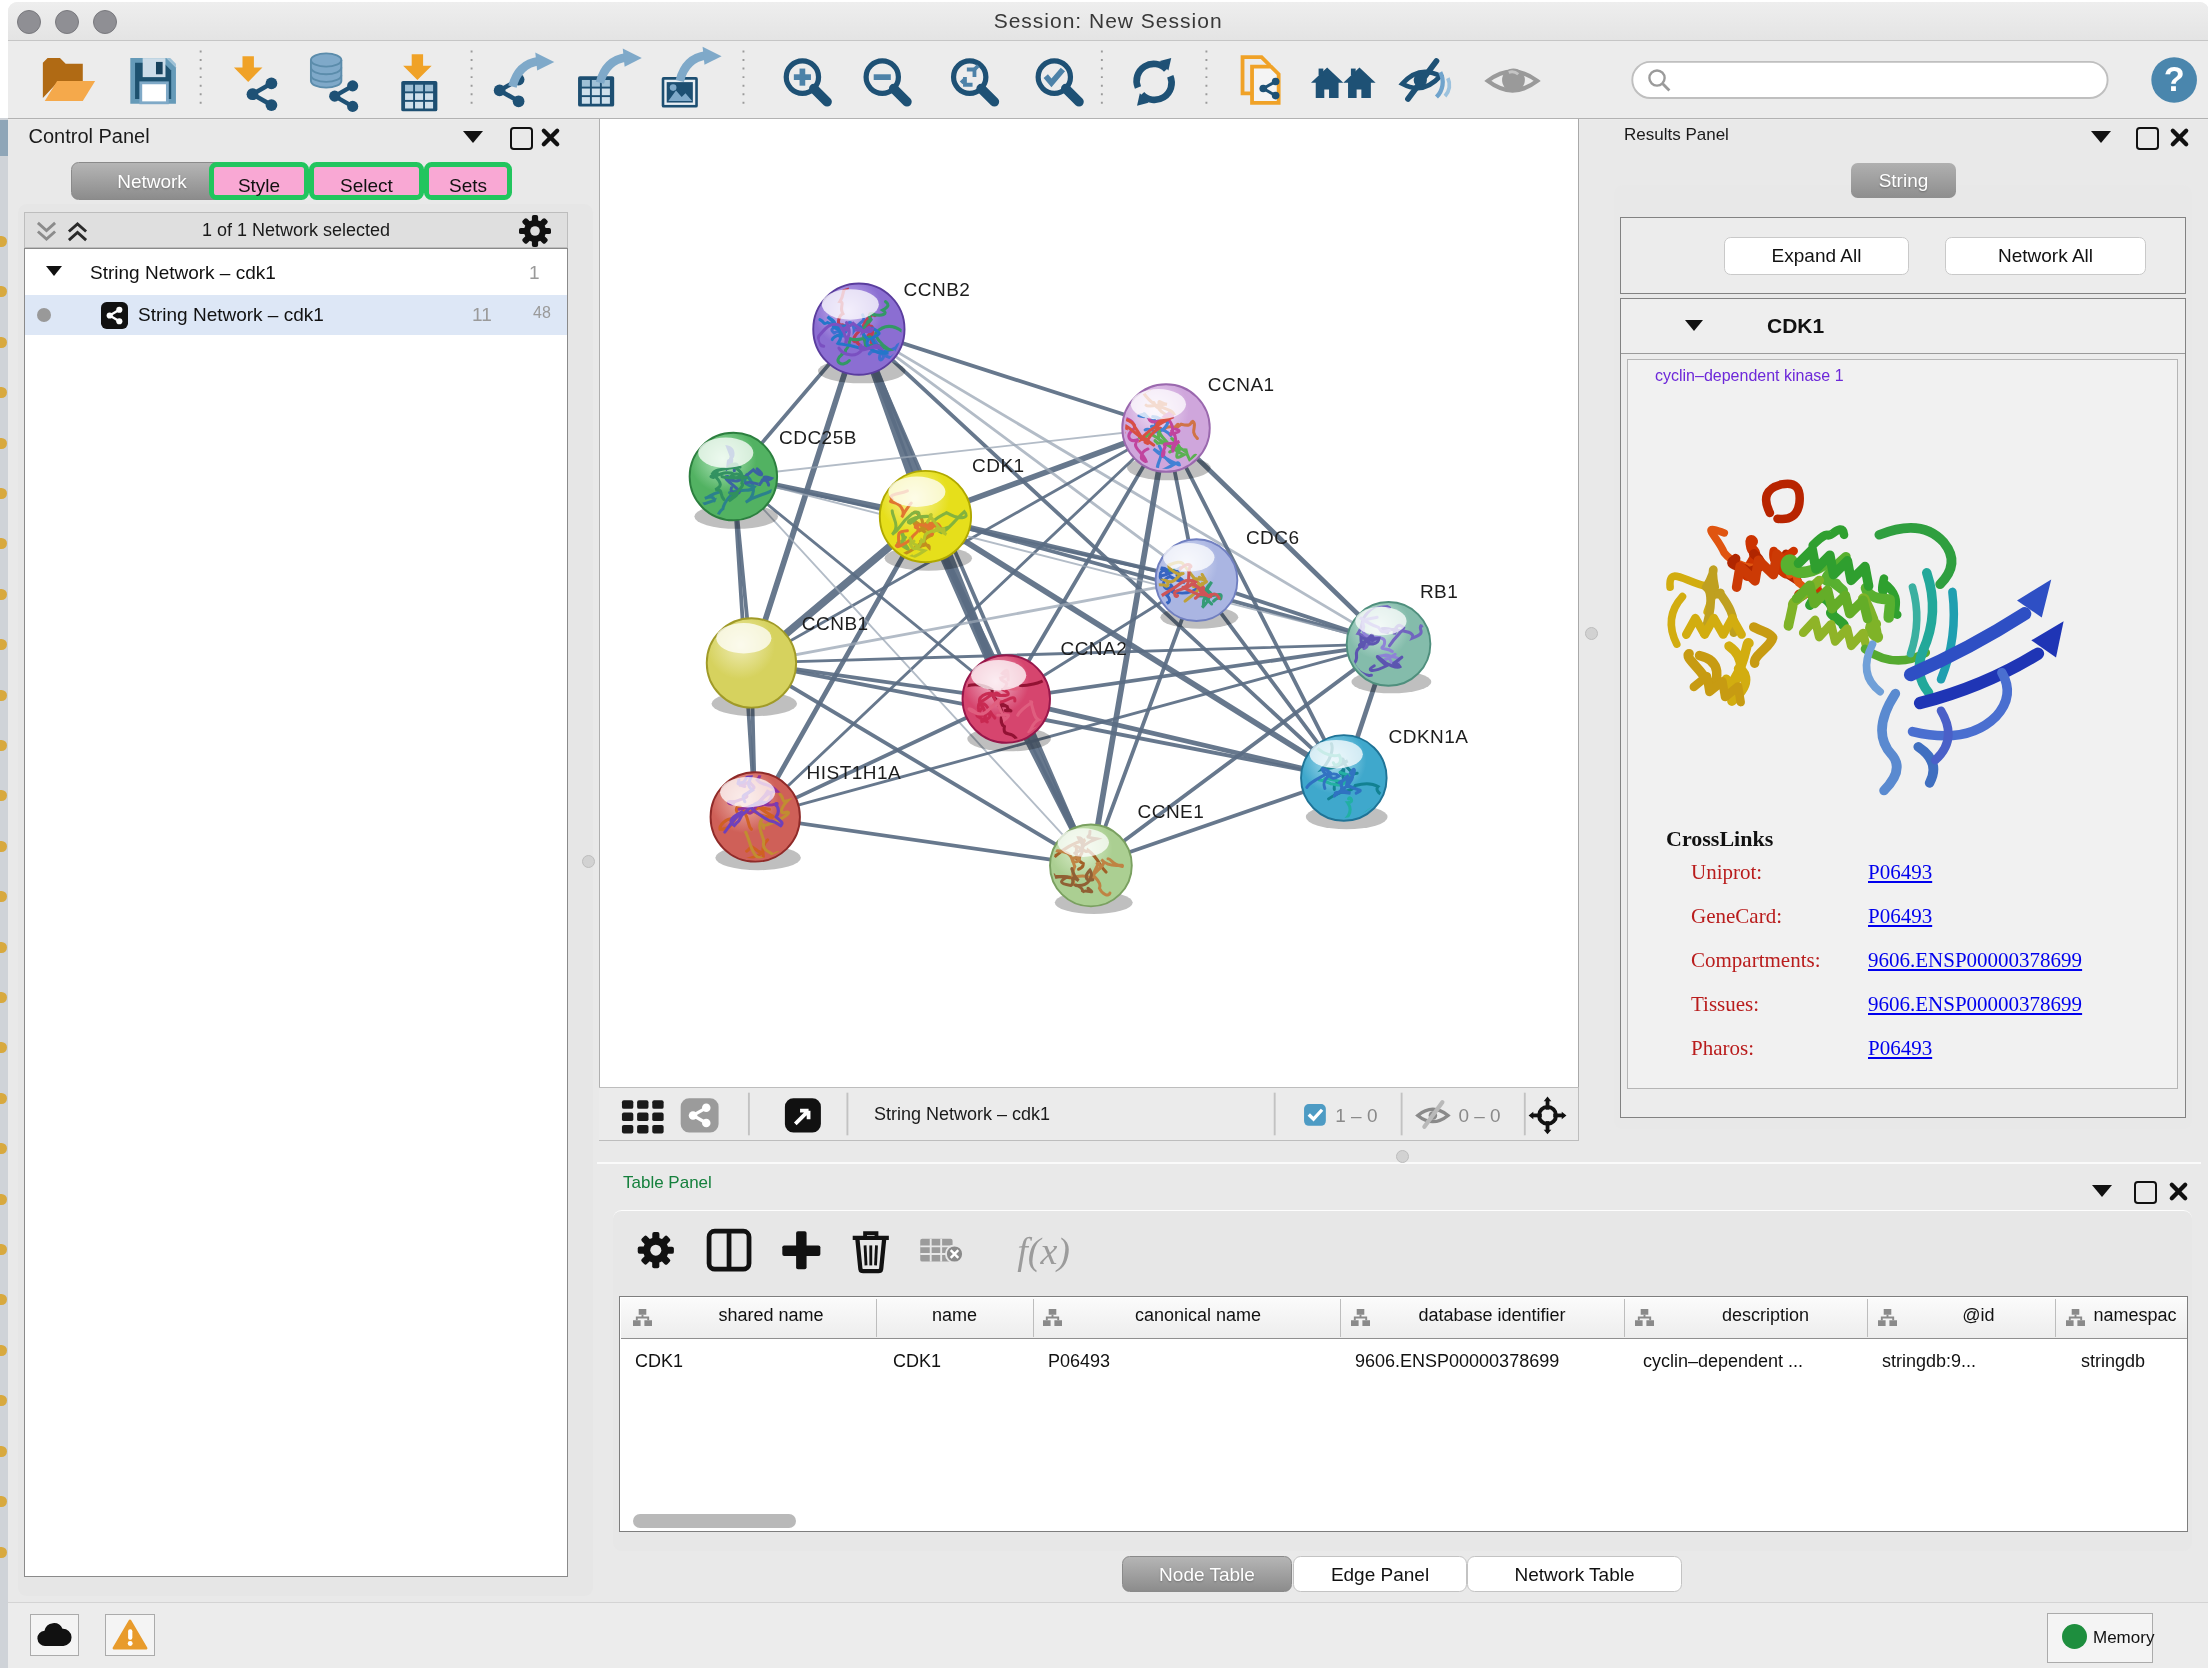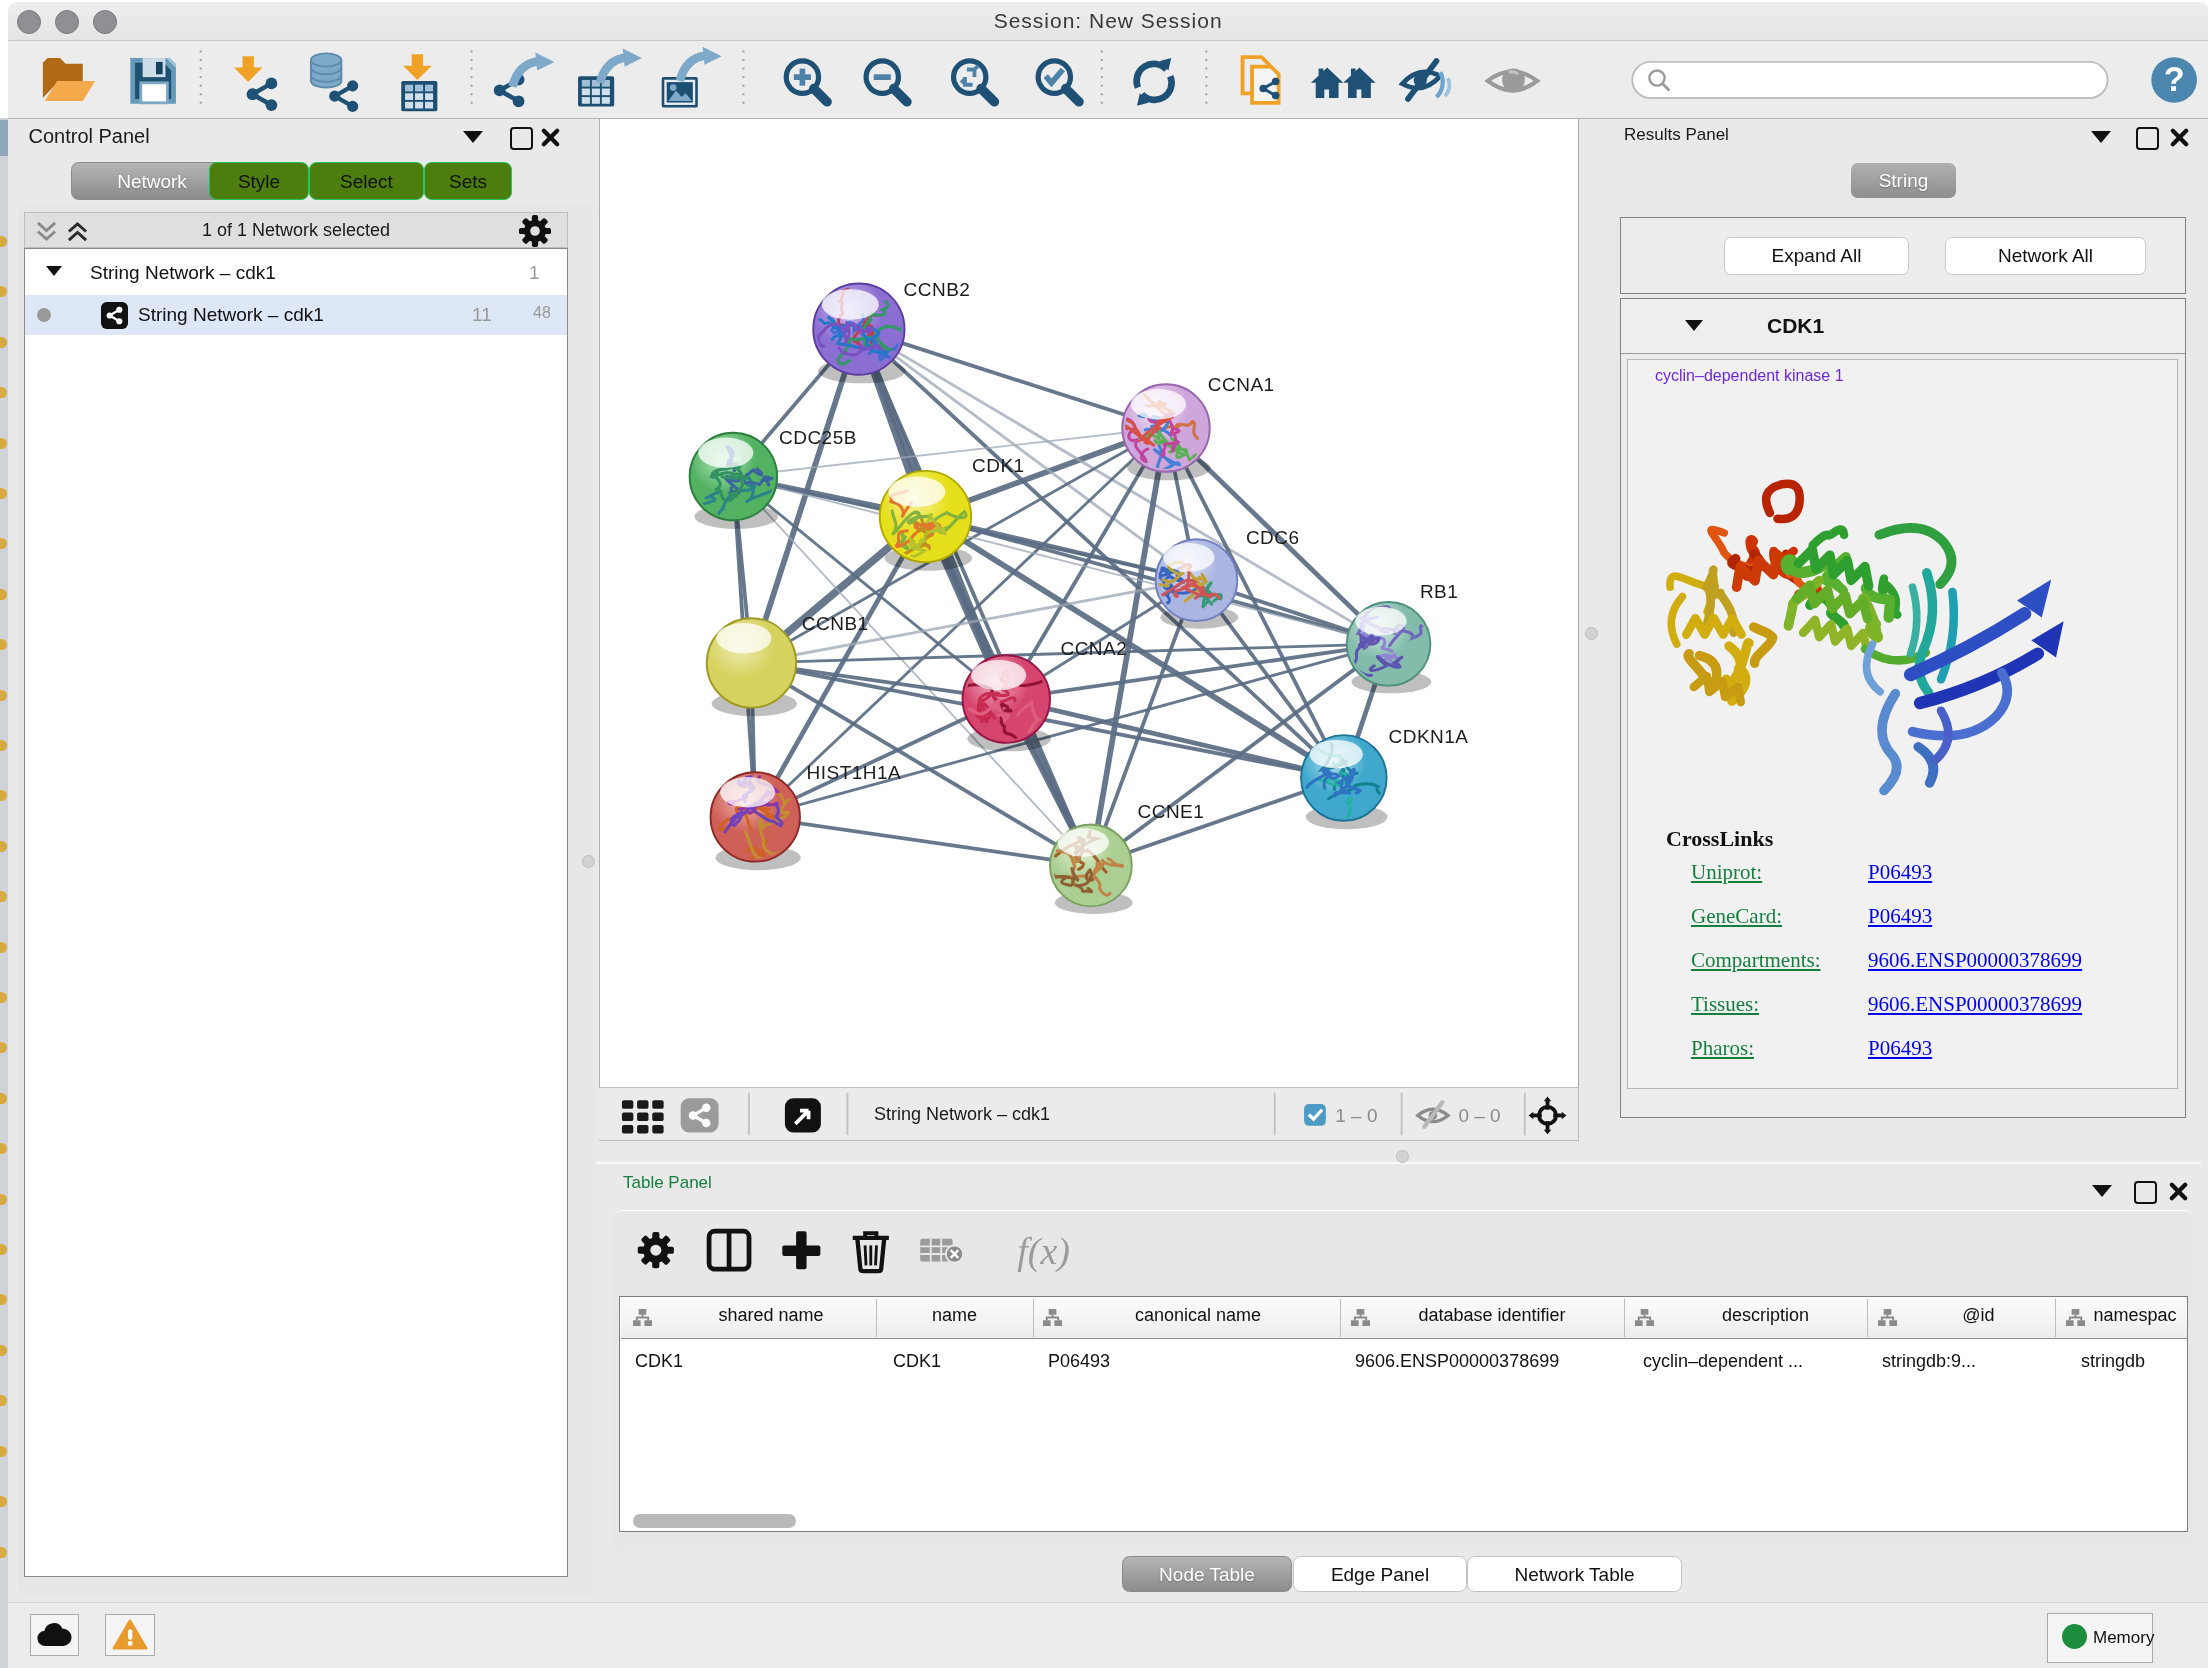--- a/index.html
+++ b/index.html
@@ -7,21 +7,21 @@
 #win{left:7.6px;top:1.9px;width:2201px;height:1666px;background:#ececec;border-radius:9.5px 9.5px 0 0;}
 #titlebar{left:7.6px;top:1.9px;width:2201px;height:38px;background:linear-gradient(180deg,#eeeeee,#e4e4e4);border-radius:9.5px 9.5px 0 0;border-bottom:1px solid #c6c6c6;}
 .tl{width:22px;height:22px;border-radius:50%;background:#8f8f94;border:1px solid #79797e;top:9.5px;}
 #title{left:7.6px;top:8.6px;width:2201px;text-align:center;font-size:21px;color:#383838;font-weight:500;letter-spacing:1px;}
 #toolbar{left:7.6px;top:41px;width:2201px;height:77px;background:#ececec;border-bottom:1.9px solid #b2b2b2;}
 #mainbg{left:7.6px;top:120px;width:2201px;height:1482px;background:#e9e9e9;}
 
 #cp-title{left:28.5px;top:125px;font-size:20px;color:#1a1a1a;}
 .ptri{width:0;height:0;border-left:10.5px solid transparent;border-right:10.5px solid transparent;border-top:12.4px solid #111;}
 .psq{width:19px;height:19px;border:2.4px solid #111;border-radius:3.8px;}
-.tab{top:162px;height:38px;border:1px solid #22c55e;background:#4d7c0f;color:#111;font-size:19px;text-align:center;line-height:38px;border-radius:7.6px;box-sizing:border-box;}
+.tab{top:162px;height:38px;border:5px solid #22c55e;background:#f9a8d4;color:#111;font-size:19px;text-align:center;line-height:38px;border-radius:7.6px;box-sizing:border-box;}
 .tabsel{background:linear-gradient(180deg,#b5b5b5,#8c8c8c);color:#fff;text-shadow:0 1px 1.9px rgba(0,0,0,.25);border:1px solid #8a8a8a;}
 #cp-inner{left:18px;top:204px;width:575px;height:1392px;background:#e6e6e6;border-radius:8.6px;}
 #cp-head{left:24px;top:212px;width:544px;height:36px;background:#dfdfdf;border:1px solid #bdbdbd;box-sizing:border-box;}
 #cp-list{left:24px;top:248px;width:544px;height:1329px;background:#fff;border:1px solid #8a8a8a;box-sizing:border-box;}
 #cp-row2{left:25px;top:295px;width:542px;height:40px;background:#dde7f6;}
 .gtxt{color:#9a9a9a;}
 
 #canvas{left:599px;top:119px;width:980px;height:968px;background:#fff;border-left:1px solid #b0b0b0;border-right:1px solid #a9a9a9;box-sizing:border-box;}
 #canvfoot{left:599px;top:1087px;width:980px;height:54px;background:#ebebeb;border:1px solid #bdbdbd;border-width:1px 1px 1px 0;box-sizing:border-box;}
 
@@ -740,21 +740,21 @@
 <path d="M425 296 l34 -20 -8 38 z" fill="#1f35b5" stroke="none"></path>
 <path d="M300 392 q58 14 88 -16 q20 -22 6 -46" stroke="#4a6fd0" stroke-width="10"></path>
 <path d="M282 352 q-26 40 -4 64 q14 16 -8 38" stroke="#5a8ad0" stroke-width="10"></path>
 <path d="M306 408 q24 16 12 38" stroke="#3f6fc0" stroke-width="10"></path>
 <path d="M258 300 q-16 32 8 50" stroke="#70a0d8" stroke-width="8"></path>
 <path d="M330 370 q18 30 -6 52" stroke="#4a60c8" stroke-width="9"></path>
 </g>
 </svg>
 
 <div class="ab" style="left:1666px;top:826px;font-family:'Liberation Serif',serif;font-size:22px;font-weight:bold;color:#111;">CrossLinks</div>
-<div class="ab" style="left:1691px;top:850px;font-family:'Liberation Serif',serif;font-size:21px;color:#15803d;line-height:44px;text-decoration:underline;">Uniprot:<br>GeneCard:<br>Compartments:<br>Tissues:<br>Pharos:</div>
+<div class="ab" style="left:1691px;top:850px;font-family:'Liberation Serif',serif;font-size:21px;color:#b91c1c;line-height:44px;">Uniprot:<br>GeneCard:<br>Compartments:<br>Tissues:<br>Pharos:</div>
 <div class="ab" style="left:1868px;top:850px;font-family:'Liberation Serif',serif;font-size:21px;line-height:44px;"><a class="lnk">P06493</a><br><a class="lnk">P06493</a><br><a class="lnk">9606.ENSP00000378699</a><br><a class="lnk">9606.ENSP00000378699</a><br><a class="lnk">P06493</a></div>
 
 <div class="ab" style="left:597px;top:1162px;width:1604px;height:1.9px;background:#fafafa;"></div>
 <div id="tp-title" class="ab">Table Panel</div>
 <div class="ptri ab" style="left:2092px;top:1185px;"></div>
 <div class="psq ab" style="left:2134px;top:1181px;"></div>
 <svg class="ab" style="left:2168px;top:1181px;" width="21" height="21" viewBox="0 0 22 22">
     <path d="M4 4 L18 18 M18 4 L4 18" stroke="#111" stroke-width="4.5" stroke-linecap="round"></path>
   </svg>
 <div id="tp-inner" class="ab"></div>

